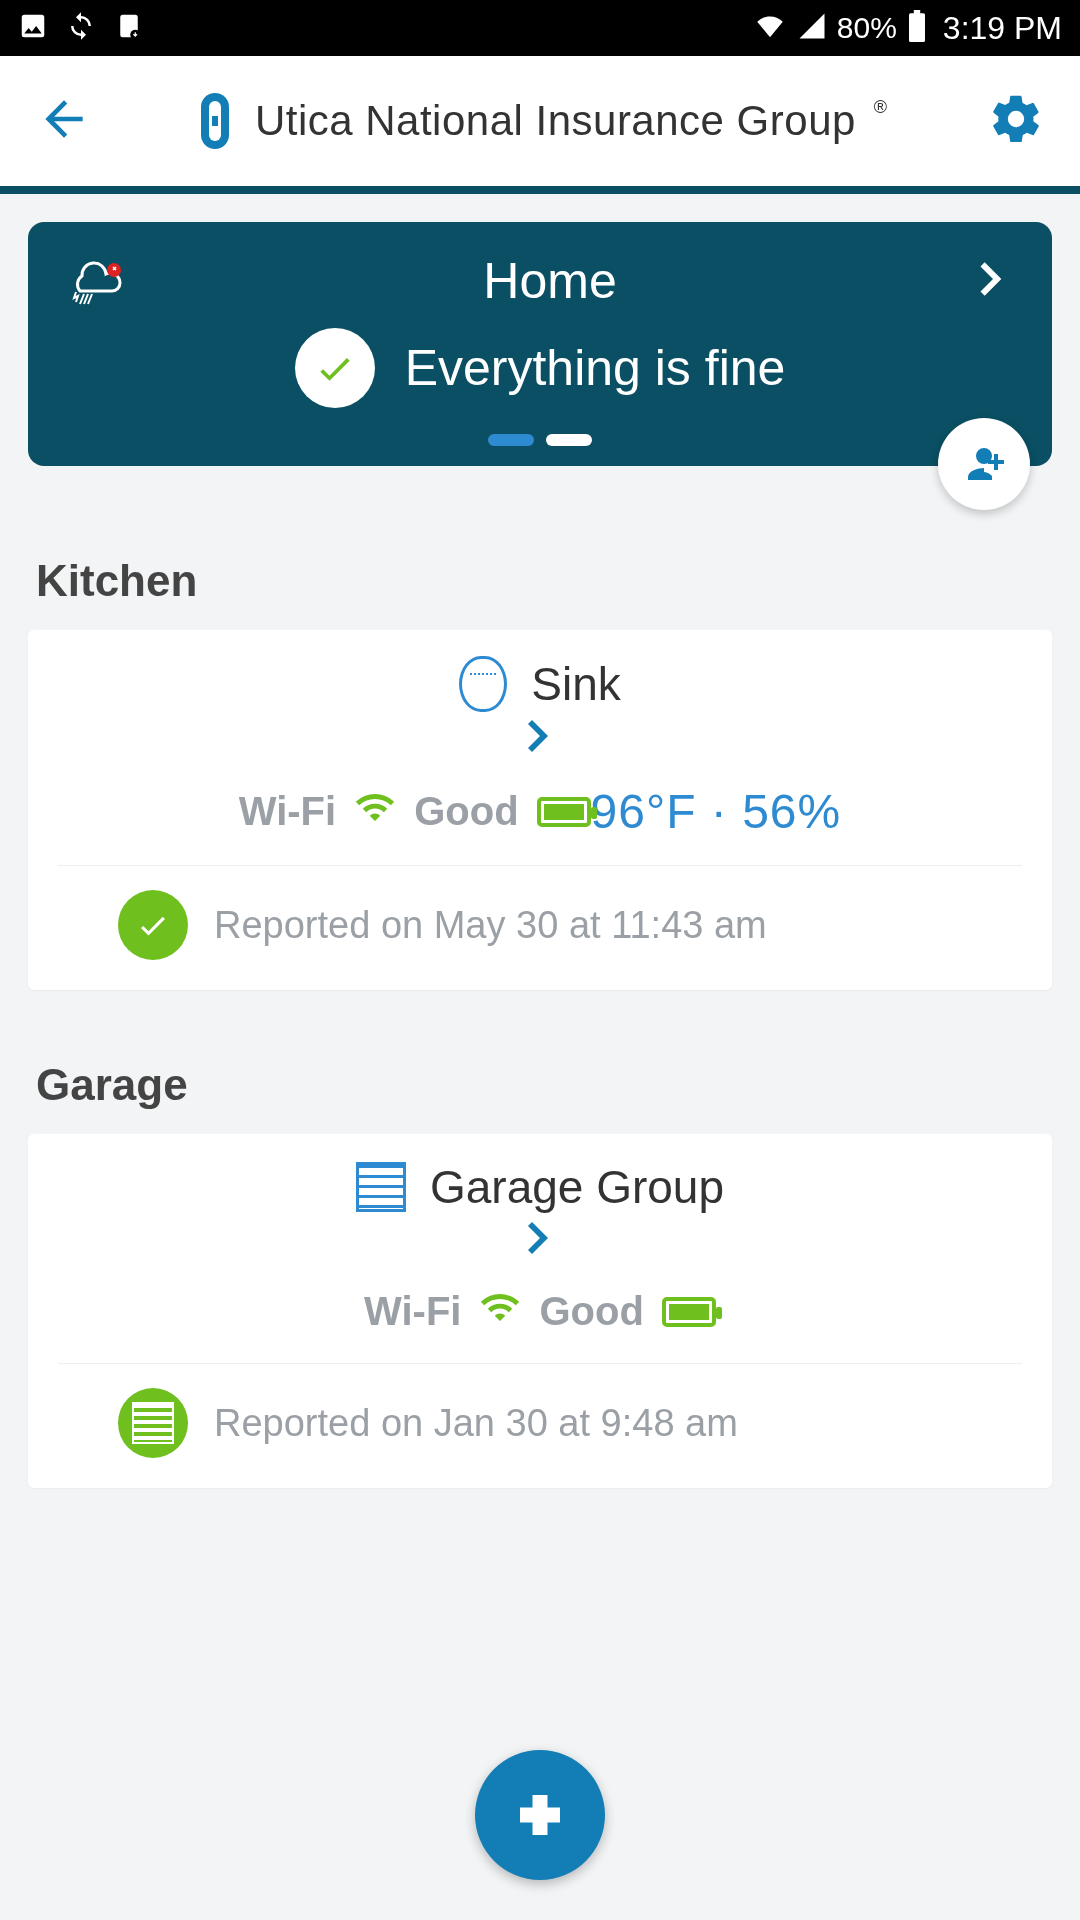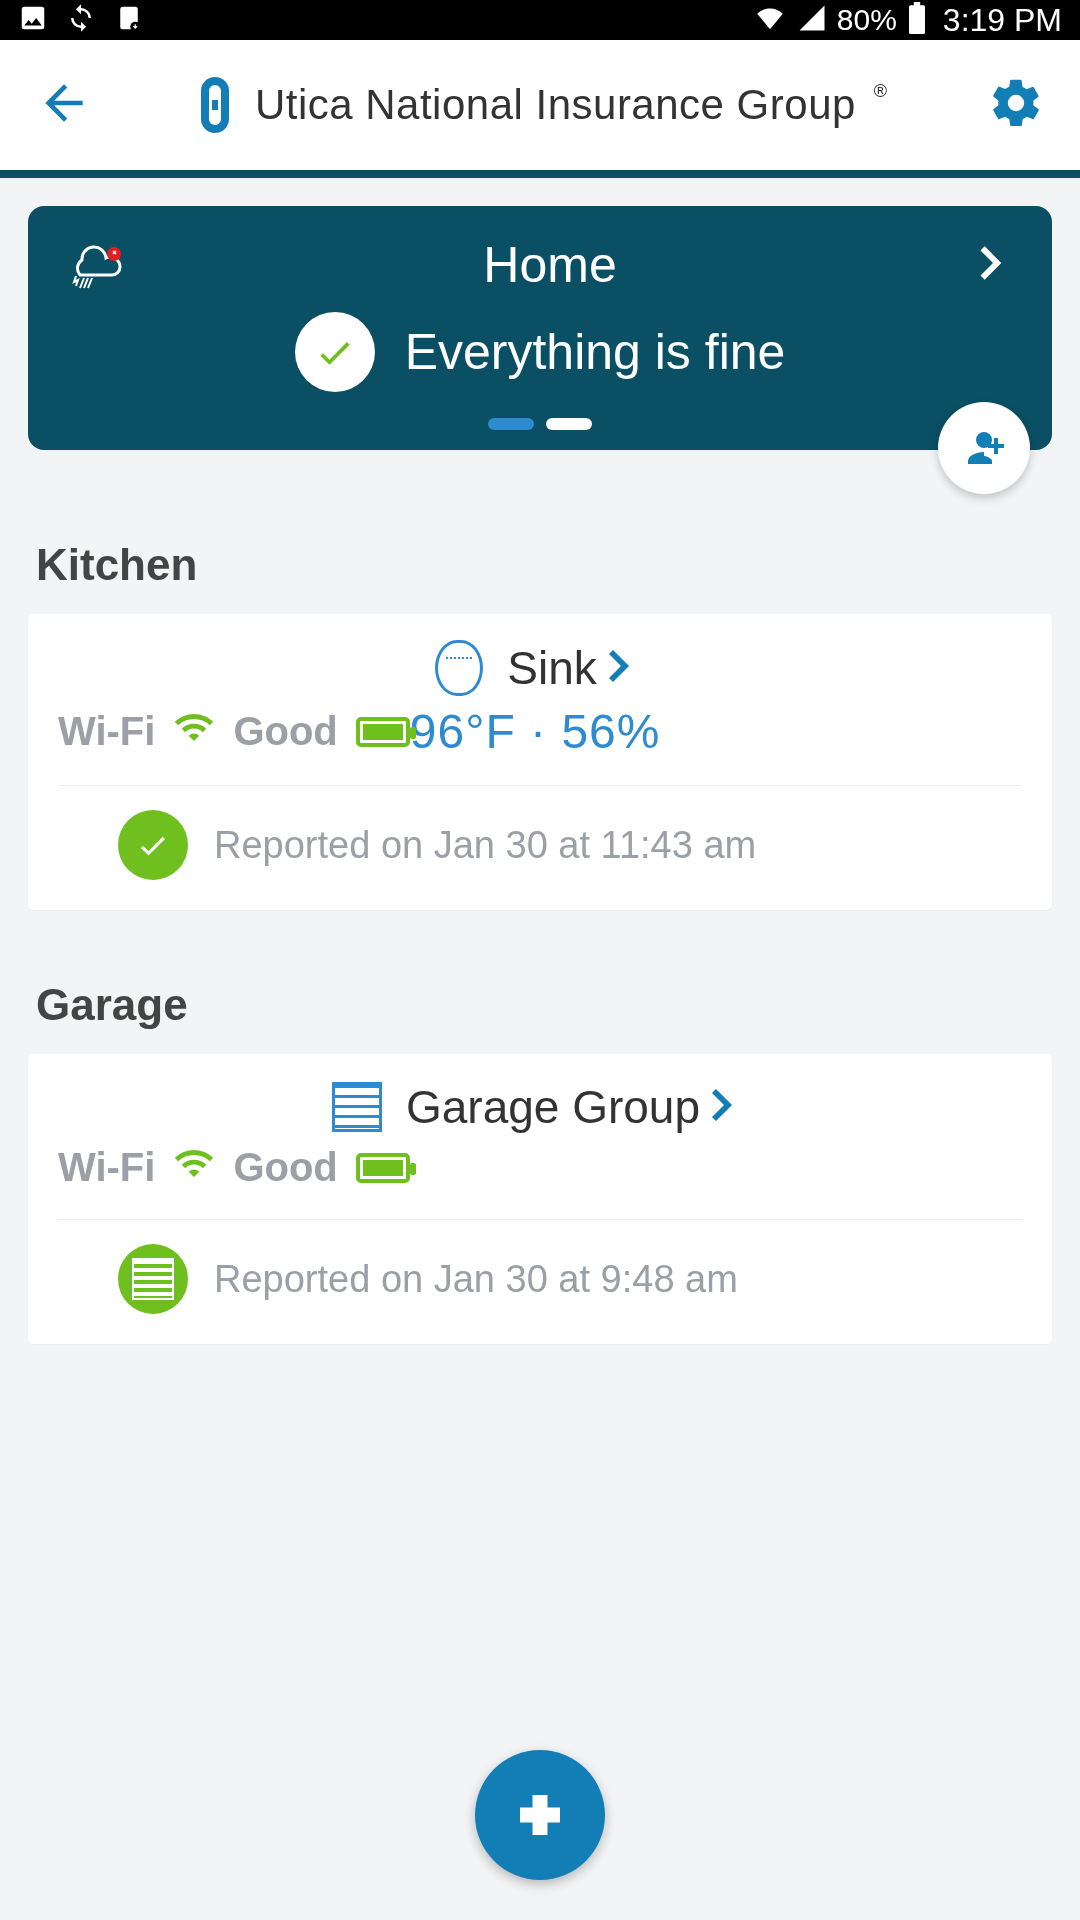--- a/index.html
+++ b/index.html
@@ -1,18 +1,18 @@
 <!DOCTYPE html>
 <html><head>
 <meta charset="utf-8">
 <style>
   * { box-sizing: border-box; margin: 0; padding: 0; }
   html, body { width: 1080px; height: 1920px; font-family: -apple-system, Helvetica, Arial, sans-serif; background: #f2f4f5; overflow: hidden; }
   
-  .status-bar { height: 40px; background: #000; color: #fff; display: flex; align-items: center; justify-content: space-between; padding: 0 18px; font-size: 30px; }
+  .status-bar { height: 56px; background: #000; color: #fff; display: flex; align-items: center; justify-content: space-between; padding: 0 18px; font-size: 30px; }
   .status-left { display: flex; gap: 18px; align-items: center; }
   .status-right { display: flex; gap: 10px; align-items: center; }
   .sicon { display: inline-block; line-height: 1; }
   .time { font-size: 32px; margin-left: 6px; }
 
   
   .app-header { height: 130px; background: #fff; display: flex; align-items: center; justify-content: space-between; padding: 16px 36px; }
   .app-title-wrap { display: flex; align-items: center; gap: 18px; flex: 1; justify-content: center; }
   .app-title { font-size: 42px; color: #333; font-weight: 400; letter-spacing: 0.5px; }
   .logo-badge { width: 44px; height: 60px; position: relative; }
@@ -35,29 +35,29 @@
   .pager .dot.active { background: #2f8bd1; }
   .pager .dot.inactive { background: #fff; }
 
   .add-user-fab { position: absolute; right: 22px; bottom: -44px; width: 92px; height: 92px; border-radius: 50%; background: #fff; box-shadow: 0 4px 10px rgba(0,0,0,.2); display: flex; align-items: center; justify-content: center; }
   .add-user-fab svg { width: 48px; height: 48px; fill: #137db6; }
 
   .section-title { font-size: 44px; font-weight: 600; color: #444; margin: 70px 4px 24px 8px; }
   .section-title.first { margin-top: 90px; }
 
   .device-card { background: #fff; border-radius: 6px; padding: 26px 30px 0 30px; box-shadow: 0 1px 2px rgba(0,0,0,.04); }
-  .device-row1 { display: flex; align-items: center; justify-content: center; }
+  .device-row1 { display: flex; align-items: center; justify-content: flex-start; flex-direction: column; }
   .device-name-wrap { display: flex; align-items: center; gap: 24px; }
   .device-name { font-size: 46px; color: #333; }
   .device-arrow svg { width: 48px; height: 48px; fill: #137db6; }
   .sensor-icon { width: 48px; height: 56px; border: 3px solid #2f8bd1; border-radius: 50% / 55%; display:inline-block; position:relative; }
   .sensor-icon::after{content:""; position:absolute; left:8px; right:8px; top:14px; border-top:2px dotted #2f8bd1;}
   .door-icon { width: 50px; height: 50px; border: 3px solid #2f8bd1; display: inline-block; background: repeating-linear-gradient(to bottom, #2f8bd1 0 3px, transparent 3px 10px); }
 
-  .device-row2 { display: flex; align-items: center; justify-content: flex-start; margin-top: 8px; padding-bottom: 26px; }
+  .device-row2 { display: flex; align-items: center; justify-content: center; margin-top: 20px; padding-bottom: 26px; }
   .wifi-group { display: flex; align-items: center; gap: 18px; color: #9aa0a5; font-size: 40px; font-weight: 600; }
   .wifi-icon svg { width: 42px; height: 42px; fill: #6fbf1f; }
   .batt-icon { width: 54px; height: 30px; border: 4px solid #6fbf1f; border-radius: 5px; position: relative; display:inline-block; }
   .batt-icon::after { content:""; position:absolute; right:-10px; top:6px; width:6px; height:12px; background:#6fbf1f; border-radius:2px; }
   .batt-icon .fill{ position:absolute; left:3px; top:3px; bottom:3px; right:3px; background:#6fbf1f; }
   .readings { color: #2f8bd1; font-size: 48px; font-weight: 500; letter-spacing:1px; }
 
   .device-row3 { border-top: 1px solid #eee; padding: 24px 0 30px 0; display: flex; align-items: center; gap: 26px; }
   .ok-badge { width: 70px; height: 70px; border-radius: 50%; background: #6fbf1f; display: flex; align-items: center; justify-content: center; margin-left: 60px; }
   .ok-badge svg { width: 36px; height: 36px; fill: #fff; }
@@ -201,21 +201,21 @@
           </span>
       </div>
       <div class="readings">96°F · 56%</div>
     </div>
     <div class="device-row3">
       <span class="ok-badge">
           <svg viewBox="0 0 24 24">
             <path d="M9 16.2l-3.5-3.5L4 14l5 5 11-11-1.5-1.5z"></path>
           </svg>
         </span>
-      <span class="reported">Reported on Jan 30 at 11:43 am</span>
+      <span class="reported">Reported on May 30 at 11:43 am</span>
     </div>
   </div>
 
   <div class="section-title">Garage</div>
   <div class="device-card">
     <div class="device-row1">
       <div class="device-name-wrap">
         <span class="door-icon"></span>
         <span class="device-name">Garage Group</span>
       </div>

